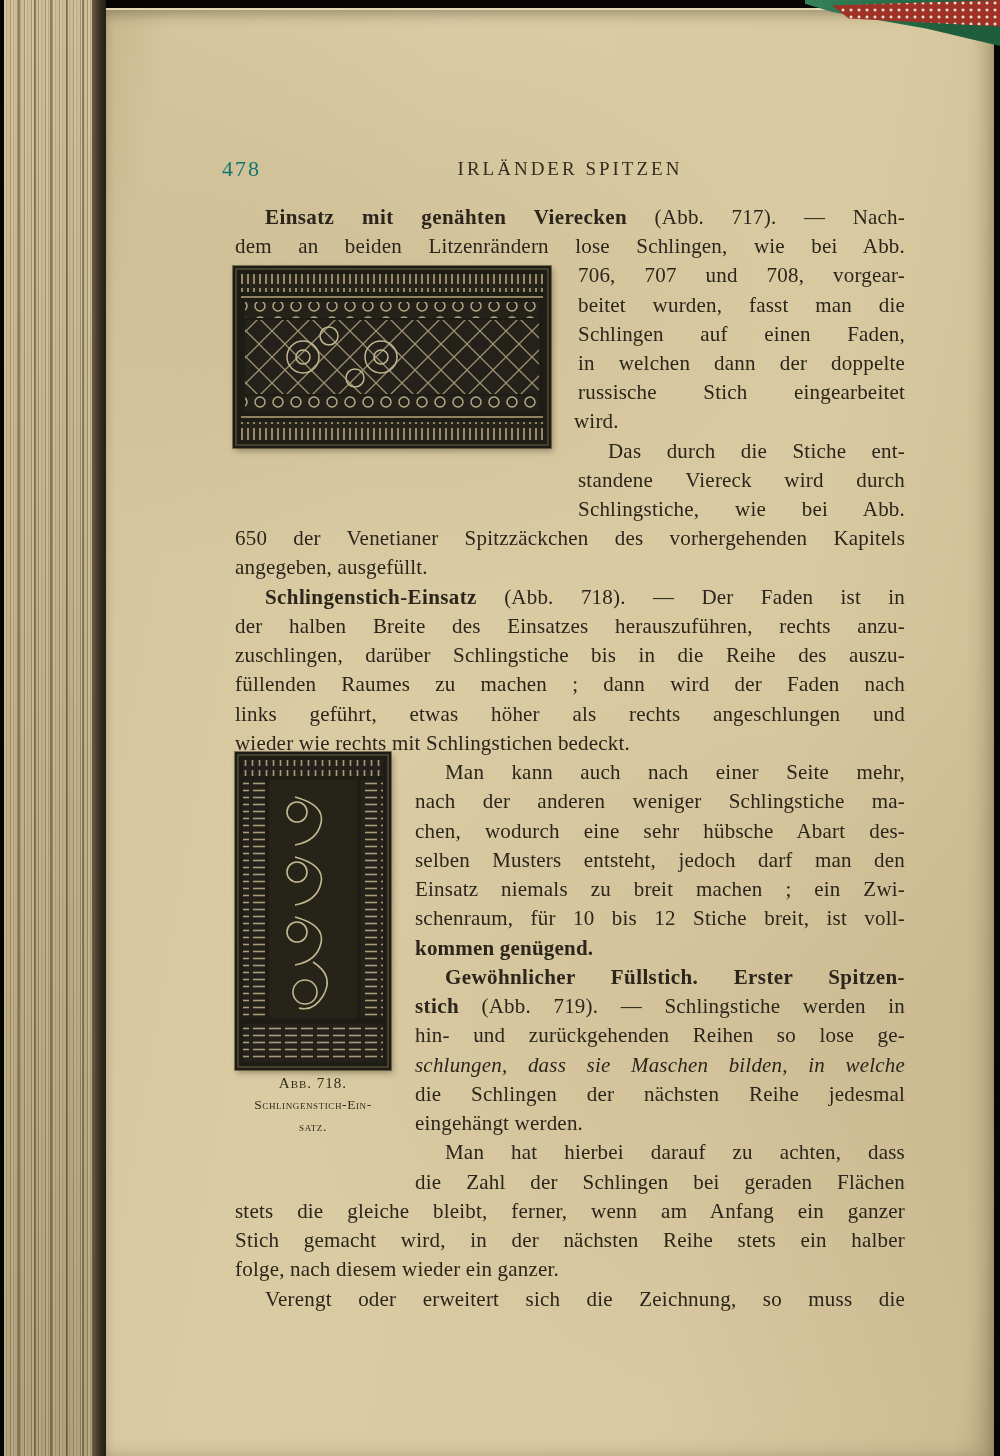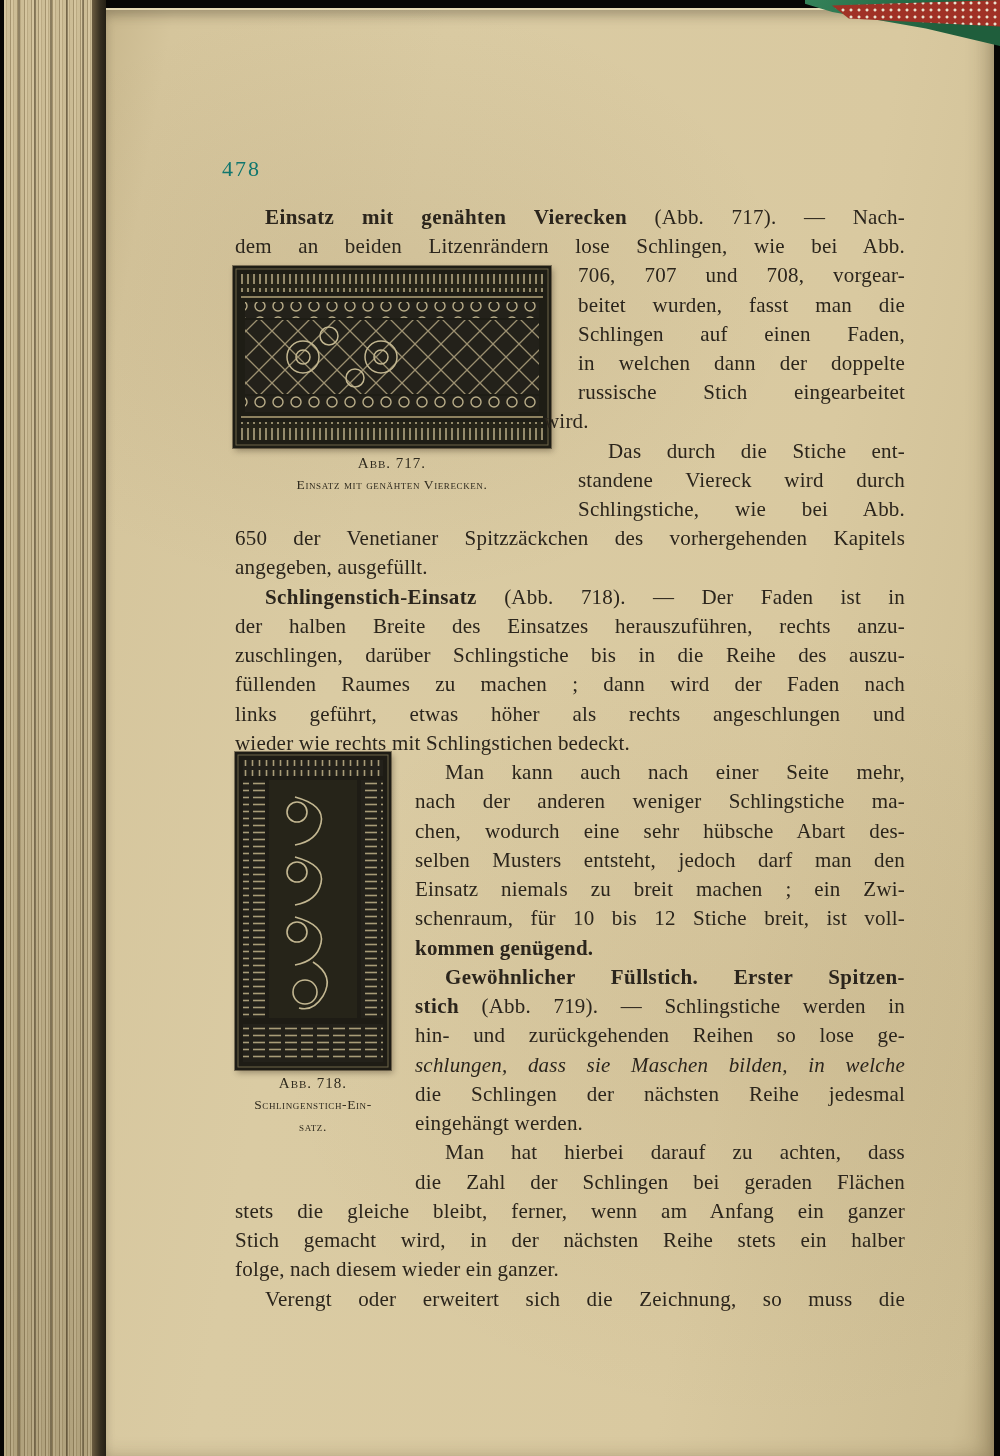--- a/index.html
+++ b/index.html
@@ -85,20 +85,21 @@
 
 <div class="edge-stack"></div>
 <div class="gutter"></div>
 <div class="page"></div>
 <div class="cover-green"></div>
 <div class="cover-red"></div>
 
 <div class="content">
 
   <div class="pagenum">478</div>
+  <div class="runhead">IRLÄNDER SPITZEN</div>
 
   <div class="figure fig717">
     <svg width="318" height="182" viewBox="0 0 318 182">
       <defs>
         <pattern id="p-ticks" width="6" height="20" patternUnits="userSpaceOnUse">
           <rect width="6" height="20" fill="#262418"></rect>
           <line x1="3" y1="2" x2="3" y2="18" stroke="#b0a480" stroke-width="1.6"></line>
         </pattern>
         <pattern id="p-xh" width="26" height="26" patternUnits="userSpaceOnUse">
           <rect width="26" height="26" fill="#23211a"></rect>
@@ -120,24 +121,20 @@
       <rect x="12" y="54" width="294" height="74" fill="url(#p-xh)"></rect>
       <g stroke="#c3b791" fill="none" stroke-width="1.5">
         <circle cx="70" cy="91" r="16"></circle>
           <circle cx="70" cy="91" r="7"></circle>
         <circle cx="148" cy="91" r="16"></circle>
           <circle cx="148" cy="91" r="7"></circle>
         <circle cx="96" cy="70" r="9"></circle>
           <circle cx="122" cy="112" r="9"></circle>
       </g>
     </svg>
-  </div>
-  <div class="figcap figcap717">
-    <div class="cap-label">Abb. 717.</div>
-    <div class="cap-text">Einsatz mit genähten Vierecken.</div>
   </div>
 
   <div class="figure fig718">
     <svg width="156" height="318" viewBox="0 0 156 318">
       <defs>
         <pattern id="p-hd" width="16" height="7" patternUnits="userSpaceOnUse">
           <rect width="16" height="7" fill="#23211a"></rect>
           <line x1="2" y1="3.5" x2="14" y2="3.5" stroke="#a89c78" stroke-width="1.6"></line>
         </pattern>
         <pattern id="p-vd" width="7" height="16" patternUnits="userSpaceOnUse">
@@ -171,21 +168,21 @@
   </div>
 
   <div>
       <div class="line indent" style="left: 235px; width: 670px; top: 203px;"><span class="b">Einsatz mit genähten Vierecken</span><span> (Abb. 717). — Nach-</span></div>
       <div class="line" style="left: 235px; width: 670px; top: 232px;"><span>dem an beiden Litzenrändern lose Schlingen, wie bei Abb.</span></div>
       <div class="line" style="left: 578px; width: 327px; top: 261px;"><span>706, 707 und 708, vorgear-</span></div>
       <div class="line" style="left: 578px; width: 327px; top: 291px;"><span>beitet wurden, fasst man die</span></div>
       <div class="line" style="left: 578px; width: 327px; top: 320px;"><span>Schlingen auf einen Faden,</span></div>
       <div class="line" style="left: 578px; width: 327px; top: 349px;"><span>in welchen dann der doppelte</span></div>
       <div class="line" style="left: 578px; width: 327px; top: 378px;"><span>russische Stich eingearbeitet</span></div>
-      <div class="line end" style="left: 544px; width: 327px; top: 407px;"><span>wird.</span></div>
+      <div class="line end" style="left: 574px; width: 327px; top: 407px;"><span>wird.</span></div>
       <div class="line indent" style="left: 578px; width: 327px; top: 437px;"><span>Das durch die Stiche ent-</span></div>
       <div class="line" style="left: 578px; width: 327px; top: 466px;"><span>standene Viereck wird durch</span></div>
       <div class="line" style="left: 578px; width: 327px; top: 495px;"><span>Schlingstiche, wie bei Abb.</span></div>
       <div class="line" style="left: 235px; width: 670px; top: 524px;"><span>650 der Venetianer Spitzzäckchen des vorhergehenden Kapitels</span></div>
       <div class="line end" style="left: 235px; width: 670px; top: 553px;"><span>angegeben, ausgefüllt.</span></div>
       <div class="line indent" style="left: 235px; width: 670px; top: 583px;"><span class="b">Schlingenstich-Einsatz</span><span> (Abb. 718). — Der Faden ist in</span></div>
       <div class="line" style="left: 235px; width: 670px; top: 612px;"><span>der halben Breite des Einsatzes herauszuführen, rechts anzu-</span></div>
       <div class="line" style="left: 235px; width: 670px; top: 641px;"><span>zuschlingen, darüber Schlingstiche bis in die Reihe des auszu-</span></div>
       <div class="line" style="left: 235px; width: 670px; top: 670px;"><span>füllenden Raumes zu machen ; dann wird der Faden nach</span></div>
       <div class="line" style="left: 235px; width: 670px; top: 700px;"><span>links geführt, etwas höher als rechts angeschlungen und</span></div>

